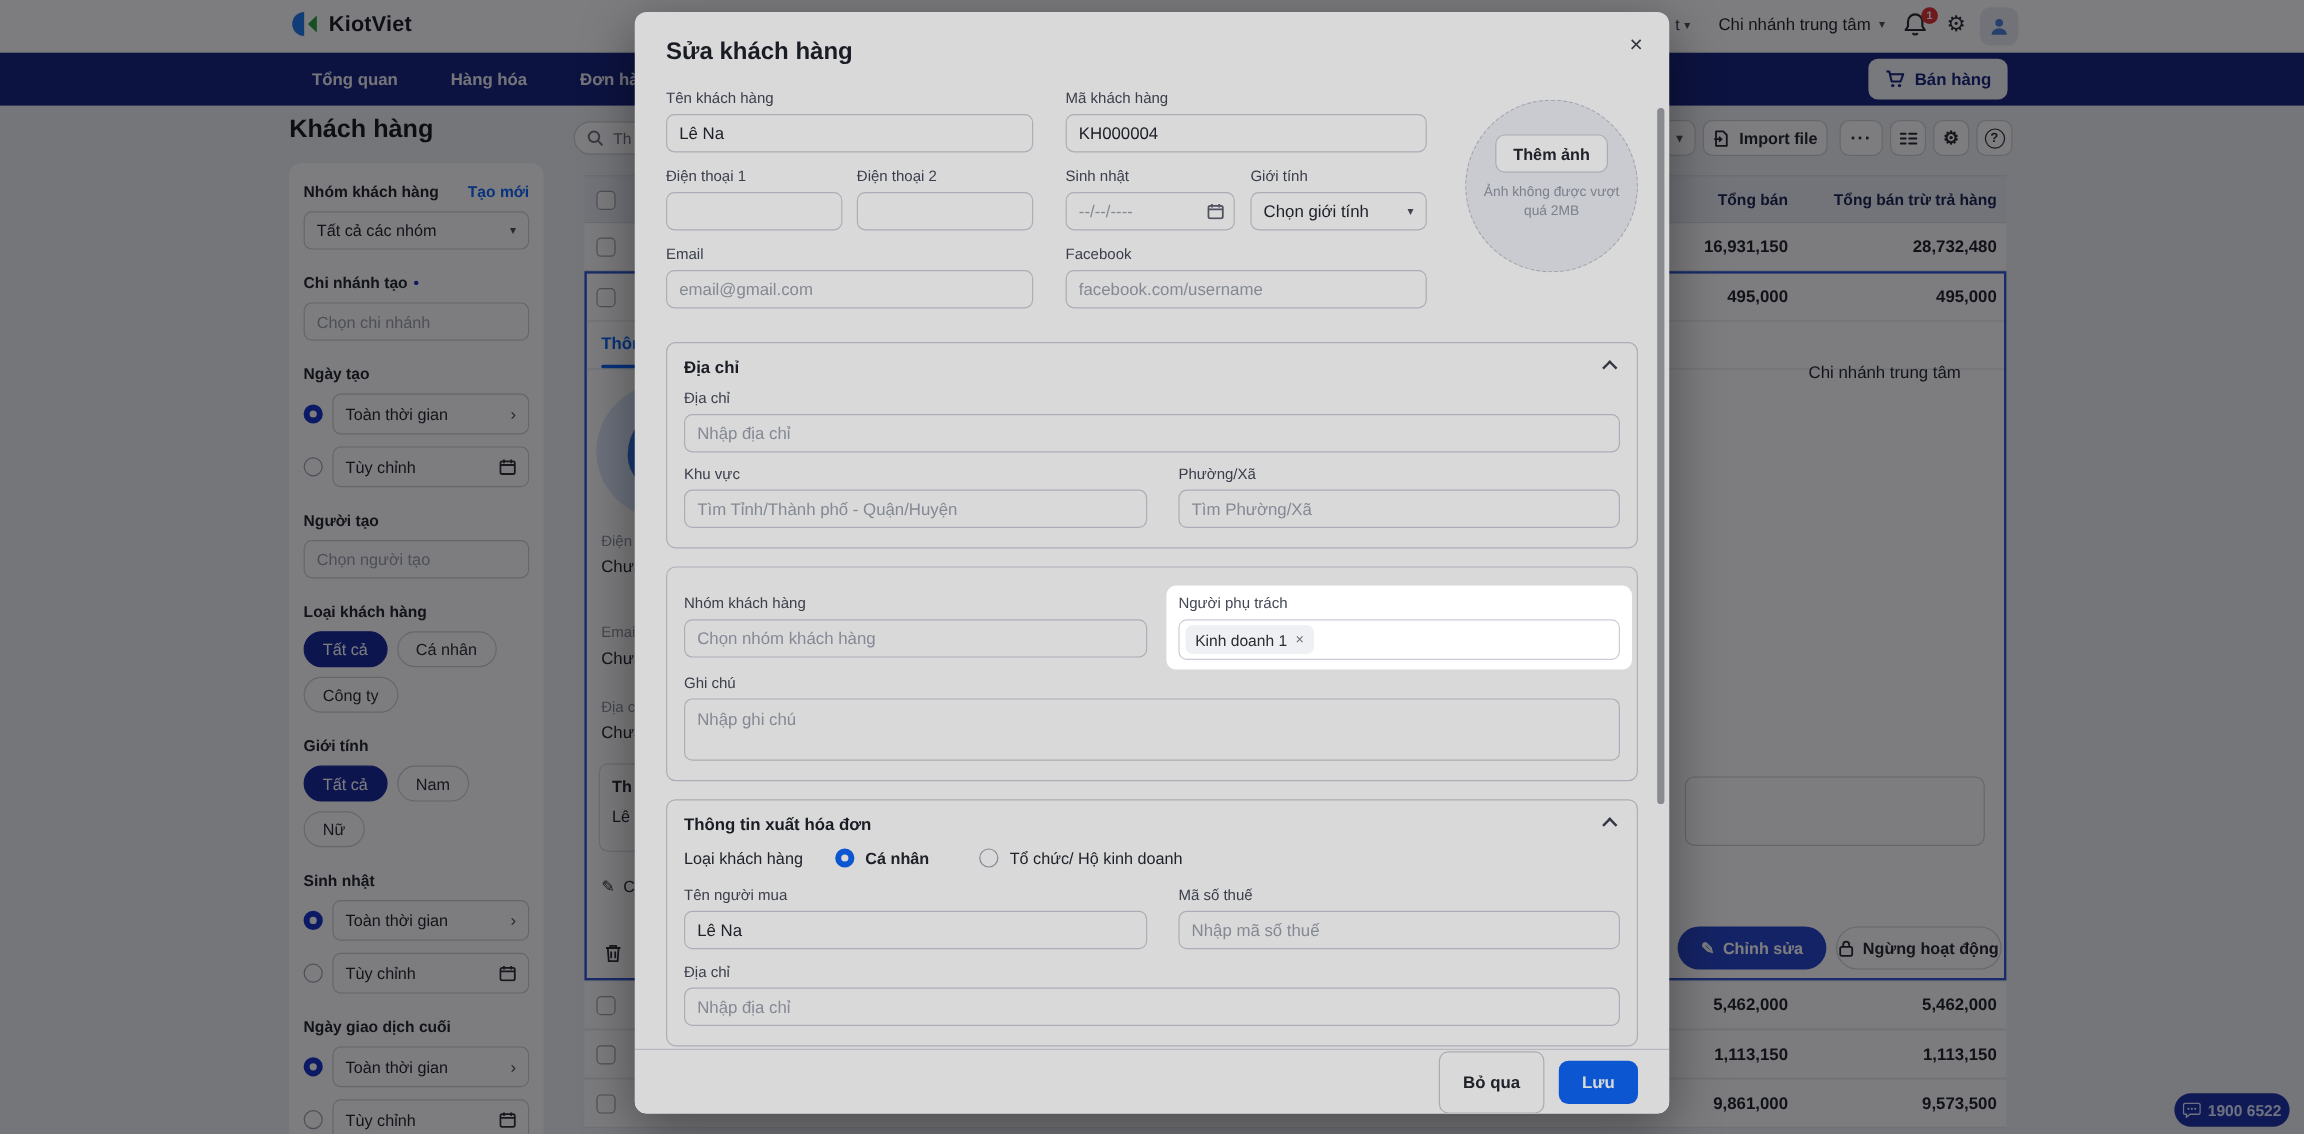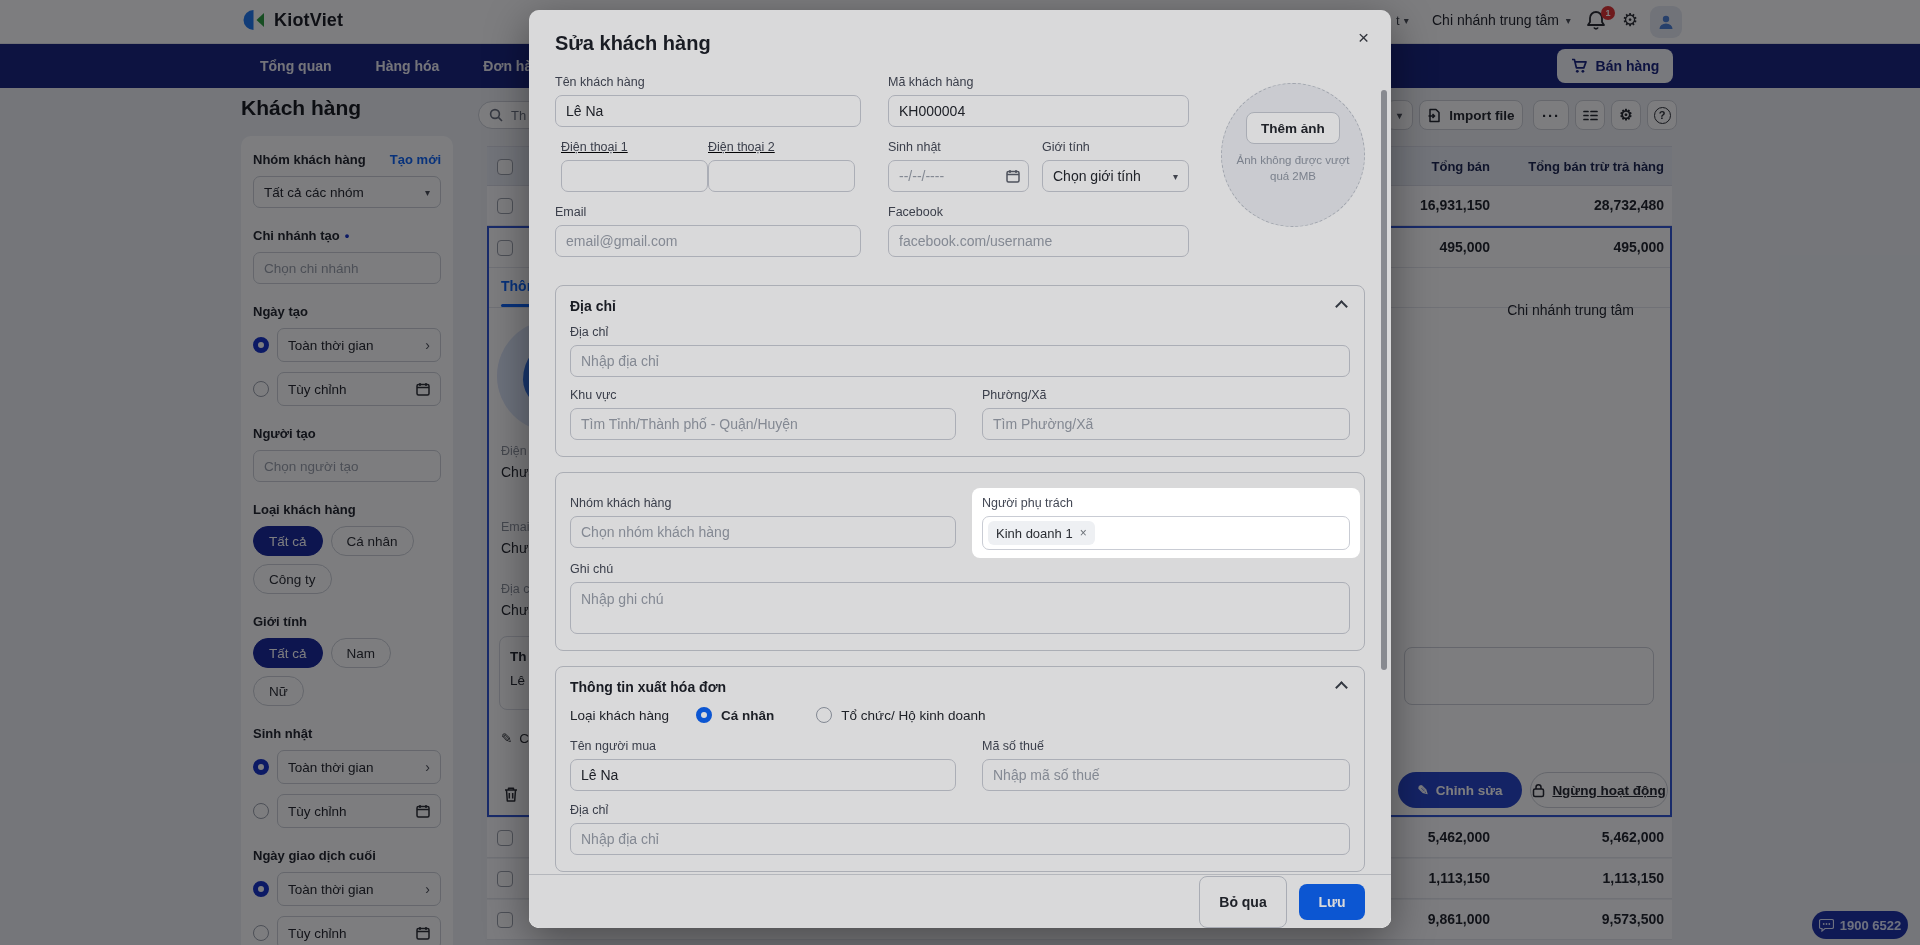--- a/index.html
+++ b/index.html
@@ -86,21 +86,21 @@
   .dcard{position:absolute;left:10px;top:408px;width:150px;height:74px;border:1px solid #d9dce3;border-radius:8px;background:#fff;padding:10px;}
   .dcard b{font-size:13.5px;color:#20242c;}
   .dcard span{display:block;margin-top:8px;font-size:13.5px;color:#23262e;}
   .drow-edit{position:absolute;left:12px;top:502px;display:flex;align-items:center;gap:7px;font-size:13.5px;color:#2a2d33;}
   .dtrash{position:absolute;left:14px;top:558px;}
   .dbranch{position:absolute;right:36px;top:74px;font-size:14px;color:#23262e;}
   .dbox{position:absolute;left:915px;top:419px;width:250px;height:58px;border:1px solid #ccd0d7;border-radius:8px;}
   .btn-edit{position:absolute;left:909px;top:544px;width:124px;height:36px;border-radius:18px;background:#2443c8;color:#fff;
             font-size:13.5px;font-weight:bold;display:flex;align-items:center;justify-content:center;gap:7px;}
   .btn-stop{position:absolute;left:1041px;top:544px;width:138px;height:36px;border-radius:18px;background:#fff;border:1px solid #ccd0d7;
-            color:#23262e;font-size:13.5px;font-weight:bold;display:flex;align-items:center;justify-content:center;gap:7px;text-decoration:underline;}
+            color:#23262e;font-size:13.5px;font-weight:bold;display:flex;align-items:center;justify-content:center;gap:7px;}
   .chat{position:absolute;left:1812px;top:911px;width:96px;height:28px;border-radius:14px;background:#1b2fa8;
         display:flex;align-items:center;justify-content:center;gap:6px;font-size:13px;font-weight:bold;color:#dfe6ff;}
 
   
   .backdrop{position:absolute;inset:0;background:rgba(5,6,10,0.52);z-index:50;}
   .modal{position:absolute;left:529px;top:10px;width:862px;height:918px;background:#fff;border-radius:10px;z-index:60;
          box-shadow:0 12px 44px rgba(0,0,0,.4);overflow:hidden;}
   .modal-dim{position:absolute;inset:0;background:rgba(16,17,22,0.16);z-index:2;pointer-events:none;border-radius:10px;}
   .m-close{position:absolute;right:22px;top:18px;font-size:19px;color:#3a3d44;line-height:1;}
   .m-scroll{position:absolute;right:4px;top:80px;width:6px;height:580px;border-radius:3px;background:#9fa1a7;}
@@ -113,21 +113,21 @@
   .fld label{font-size:12.5px;color:#434855;margin-bottom:6px;}
   .inp{height:32px;border:1px solid #c9ccd4;border-radius:7px;background:#fff;padding:0 10px;font-size:14px;color:#22252c;
        font-family:"Liberation Sans",sans-serif;width:100%;outline:none;}
   .inp::placeholder{color:#9aa0ab;}
   .selbox{height:32px;border:1px solid #c9ccd4;border-radius:7px;background:#fff;display:flex;align-items:center;
           justify-content:space-between;padding:0 10px;font-size:14px;color:#22252c;}
   .iconinp{position:relative;}
   .iconinp .inp{padding-right:30px;}
   .iconinp .icr{position:absolute;right:9px;top:9px;}
   .w306{width:306px;} .w301{width:301px;} .w147{width:147px;} .w141{width:141px;}
-  .pairL{width:306px;display:flex;justify-content:center;text-decoration:underline;}
+  .pairL{width:306px;display:flex;justify-content:space-between;}
   .pairR{width:301px;display:flex;justify-content:space-between;}
   .m-ava{flex:1;display:flex;justify-content:flex-end;padding-top:8px;}
   .ava-circle{width:144px;height:144px;border-radius:50%;border:1.5px dashed #bcc1ca;background:#edeff3;
               display:flex;flex-direction:column;align-items:center;padding-top:28px;}
   .ava-btn{padding:0 14px;height:32px;background:#fff;border:1px solid #c6cad2;border-radius:8px;font-size:13.5px;
            font-weight:bold;color:#22252c;display:flex;align-items:center;}
   .ava-note{margin-top:9px;width:128px;text-align:center;font-size:11.5px;line-height:1.35;color:#8f96a3;}
   .m-card{border:1px solid #c9ccd3;border-radius:8px;padding:12px 14px 16px;margin-top:15px;}
   .mc-head{display:flex;justify-content:space-between;align-items:center;}
   .mc-title{font-size:14px;font-weight:bold;color:#1b1e26;}

